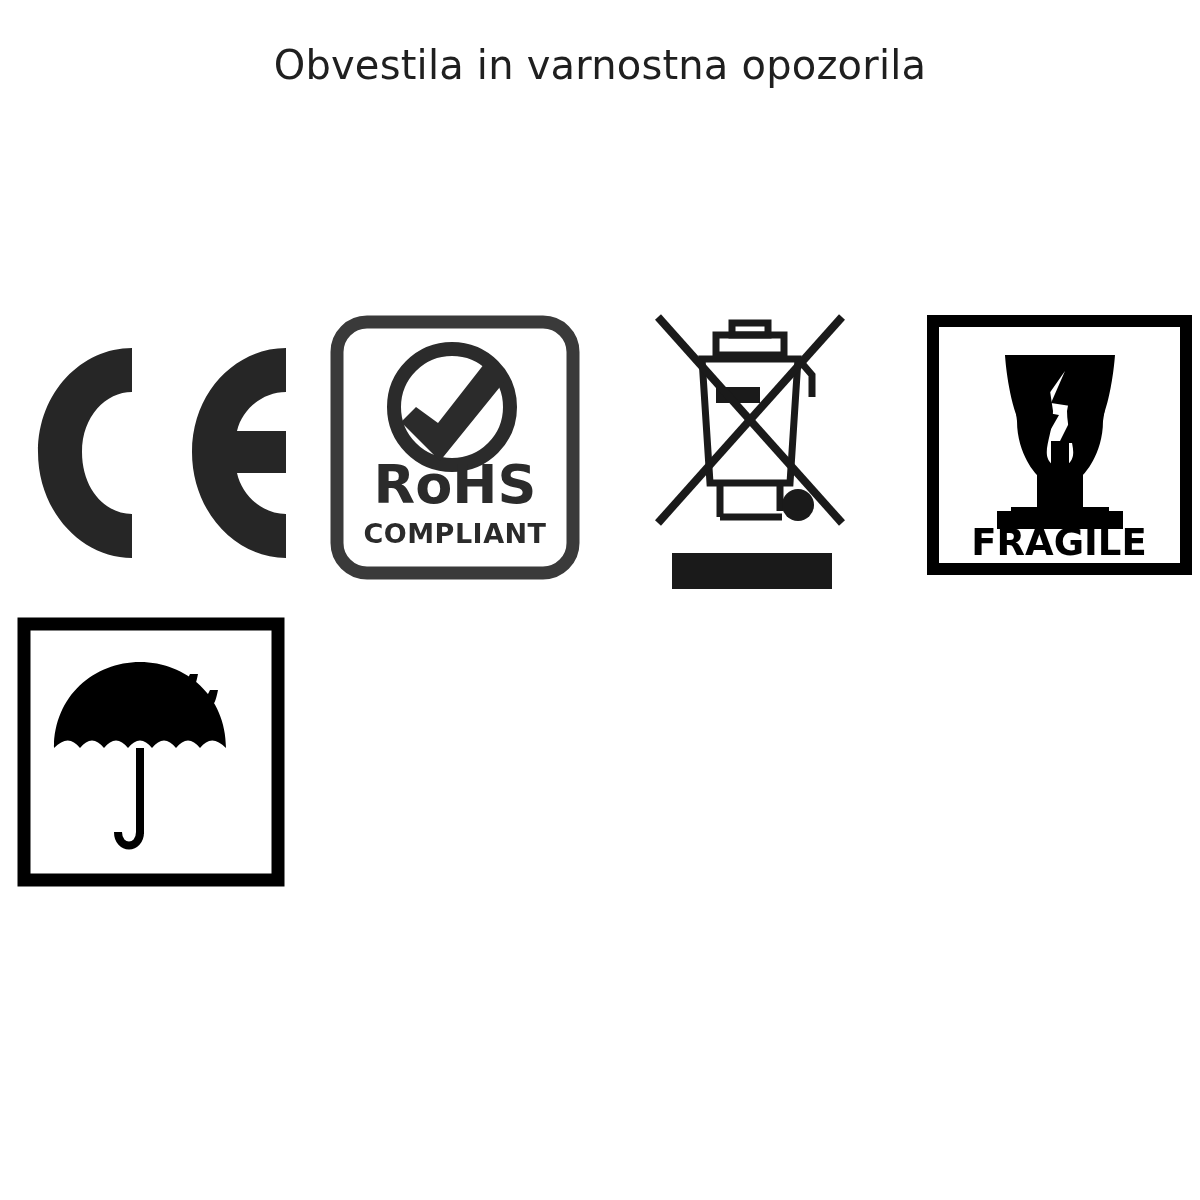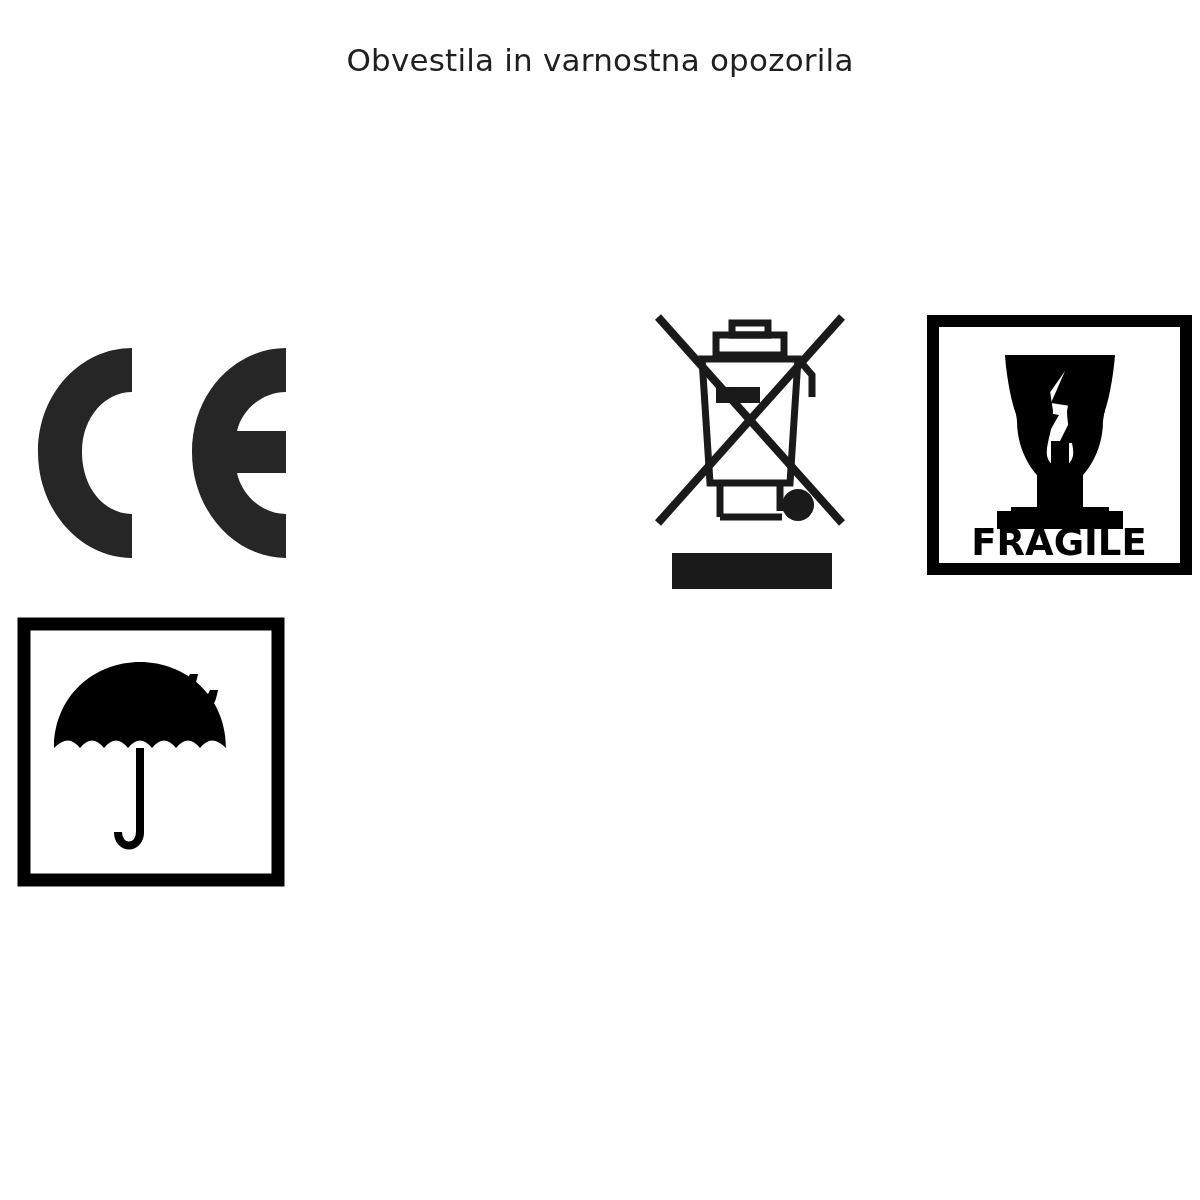--- a/index.html
+++ b/index.html
@@ -14,21 +14,21 @@
     color: #1a1a1a;
     position: relative;
     overflow: hidden;
   }
   .page-title {
     position: absolute;
     left: 0;
     top: 42px;
     width: 1200px;
     text-align: center;
-    font-size: 31px;
+    font-size: 40px;
     font-weight: 400;
     color: #1f1f1f;
     letter-spacing: 0.2px;
   }
 
   .symbols-row {
     position: absolute;
     left: 0;
     top: 300px;
     width: 1200px;
@@ -83,20 +83,37 @@
         C 243 174, 222 156, 217 133
         L 266 133
         L 266 91
         L 217 91
         C 222 69, 243 52, 266 52
         Z"></path>
     </svg>
 
   </div>
 
+  <div class="symbol" id="sym-rohs">
+    <svg width="250" height="265" viewBox="0 0 250 265" aria-hidden="true">
+      <rect x="7" y="7" width="236" height="251" rx="30" ry="30" fill="none" stroke="#3a3a3a" stroke-width="13"></rect>
+
+      <circle cx="122" cy="92" r="58" fill="none" stroke="#2b2b2b" stroke-width="14"></circle>
+      <path fill="#2b2b2b" d="
+        M 86 92
+        L 71 107
+        L 110 146
+        L 178 62
+        L 158 44
+        L 108 108
+        Z"></path>
+      <text x="125" y="188" text-anchor="middle" font-family="DejaVu Sans, sans-serif" font-size="54" font-weight="bold" fill="#2b2b2b">RoHS</text>
+      <text x="125" y="228" text-anchor="middle" font-family="DejaVu Sans, sans-serif" font-size="27" font-weight="bold" letter-spacing="0.5" fill="#2b2b2b">COMPLIANT</text>
+    </svg>
+  </div>
 
   <div class="symbol" id="sym-weee">
     <svg width="200" height="290" viewBox="0 0 200 290" aria-hidden="true">
 
       <g fill="none" stroke="#1a1a1a" stroke-width="7">
         <path d="M52 54 L148 54 L140 178 L60 178 Z"></path>
         <rect x="66" y="30" width="68" height="20"></rect>
         <rect x="82" y="18" width="36" height="12"></rect>
 
         <path d="M150 56 L162 70 L162 92"></path>

